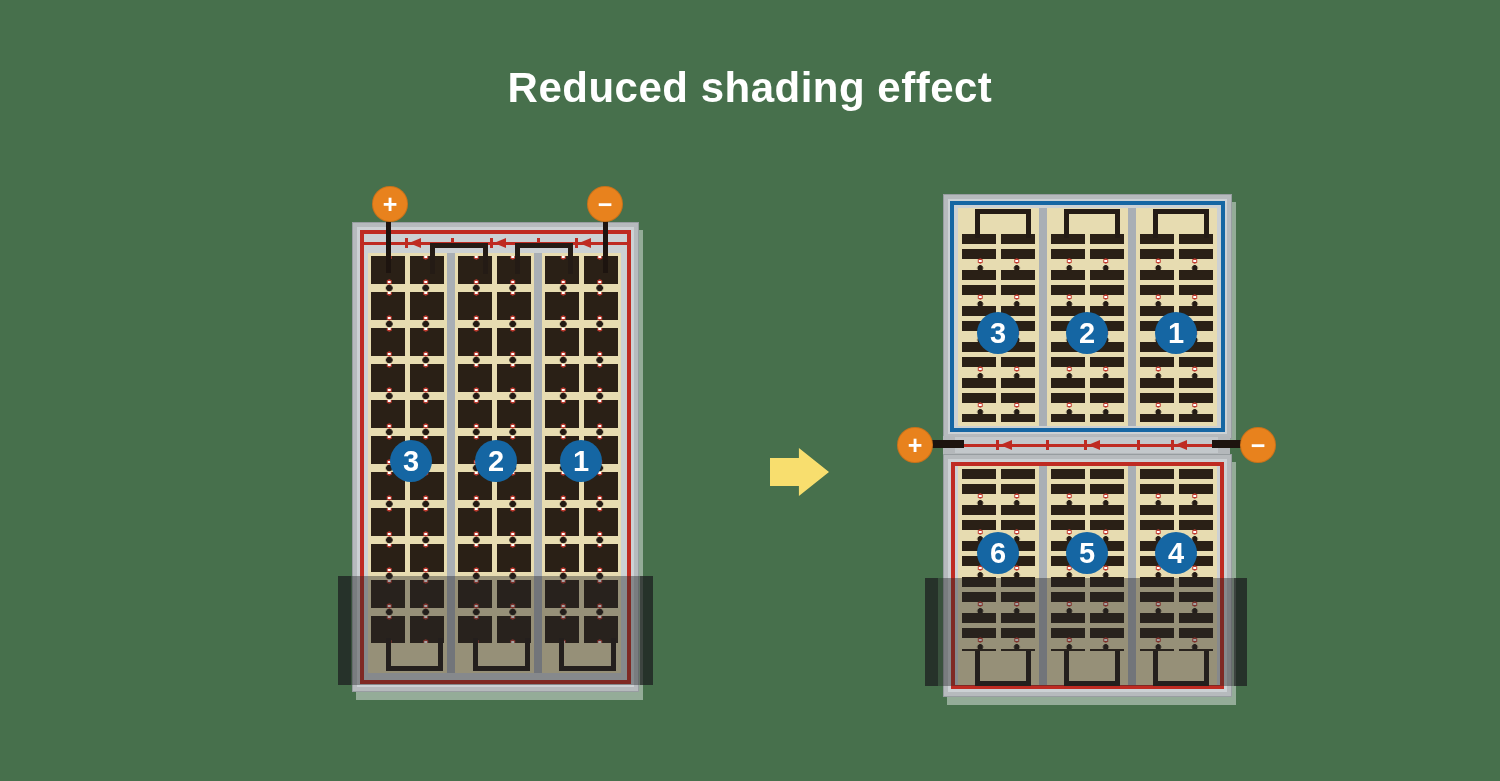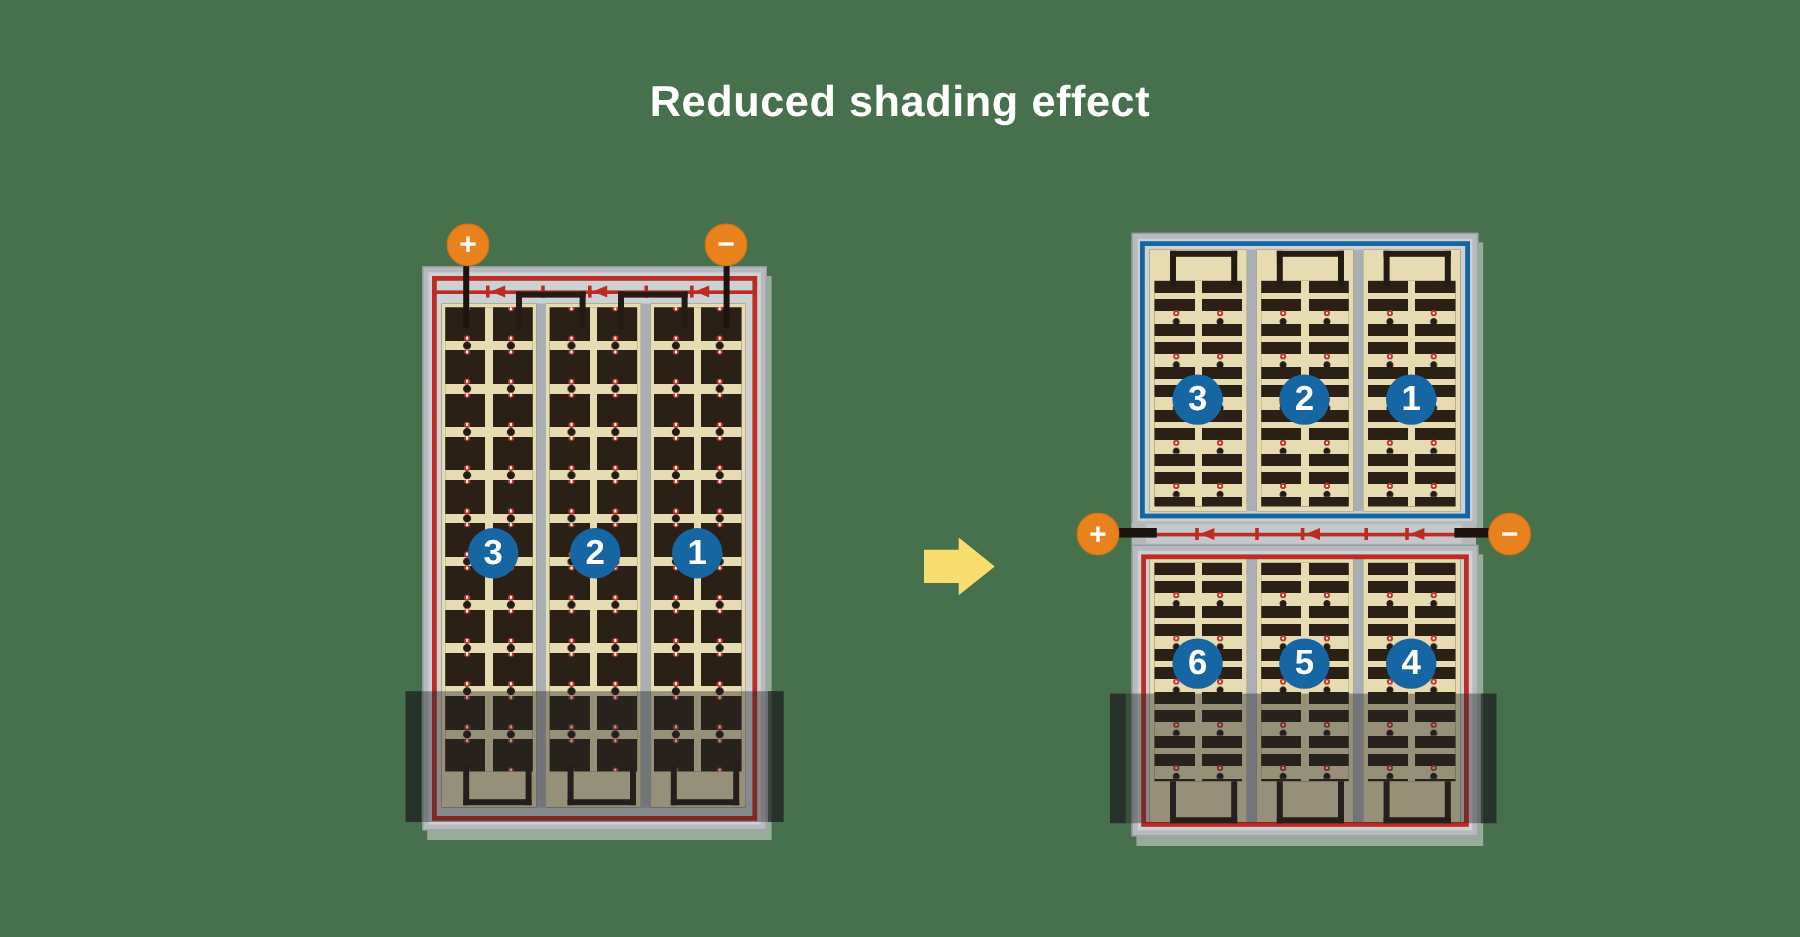--- a/index.html
+++ b/index.html
@@ -5,21 +5,21 @@
   :root{
     --bg:#47704c; --orange:#e8821d; --blue:#1566a3; --red:#bf2b22;
     --tan:#e7dcb1; --cell:#2a2016; --frame:#b6babd; --inner:#ccd1d4;
     --divider:#a9afb5; --wire:#1d140f; --yellow:#f8de6e;
   }
   html,body{margin:0;padding:0;}
   body{font-family:"Liberation Sans",sans-serif;}
   .canvas{position:relative;width:1500px;height:781px;background:var(--bg);overflow:hidden;}
 
   .title{position:absolute;left:0;right:0;top:64px;margin:0;text-align:center;
-    color:#ffffff;font-size:36px;font-weight:bold;letter-spacing:.5px;}
+    color:#ffffff;font-size:42px;font-weight:bold;letter-spacing:.5px;}
 
   
   .frame{position:absolute;background:var(--frame);border:1px solid #979da0;
     box-shadow:4px 8px 0 rgba(226,231,227,.5);}
   .inner{position:absolute;left:4px;top:4px;right:4px;bottom:4px;background:var(--inner);}
   .borderrect{position:absolute;left:7px;top:7px;right:7px;bottom:7px;border:4px solid var(--red);z-index:2;}
   .borderrect.blue{border-color:var(--blue);left:6px;top:6px;right:6px;bottom:6px;}
 
   
   .cells{position:absolute;background:var(--divider);display:flex;gap:8px;z-index:1;}

